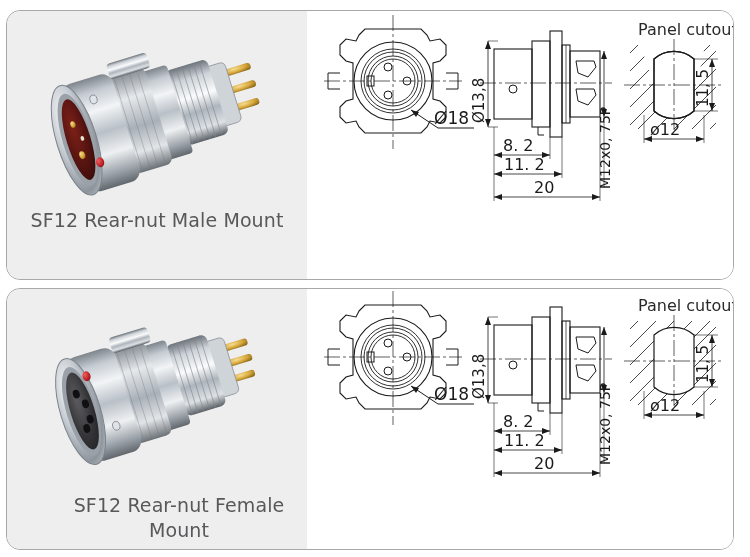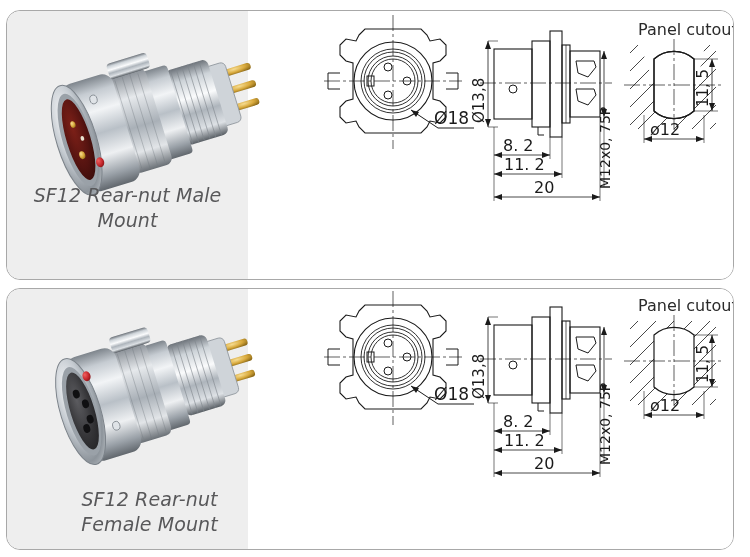--- a/index.html
+++ b/index.html
@@ -19,38 +19,37 @@
     border-radius:14px;
     background:#ffffff;
     box-sizing:border-box;
     overflow:hidden;
   }
   .card.row1{top:10px;height:270px;}
   .card.row2{top:288px;height:262px;}
 
   .photo-pane{
     position:absolute;left:0;top:0;
-    width:241px;height:100%;
+    width:300px;height:100%;
     background:#eeeeee;
     box-sizing:border-box;
-    font-style:italic;
   }
   .card.row1 .photo-pane{border-radius:13px 0 0 13px;}
   .card.row2 .photo-pane{border-radius:13px 0 0 13px;}
 
   .caption{
     position:absolute;left:0;right:0;
     text-align:center;
     color:#58585a;
     font-size:19px;
     line-height:25px;
     letter-spacing:.1px;
   }
   .card.row1 .caption{bottom:46px;}
-  .card.row2 .caption{bottom:12px;padding-left:44px;}
+  .card.row2 .caption{bottom:6px;padding-left:44px;}
   .caption .sub{display:block;font-size:19px;}
 
   .drawing-pane{
     position:absolute;left:305px;top:0;right:0;bottom:0;
     background:#ffffff;
   }
   .drawing-pane svg{display:block;}
 
   
   .conn{position:absolute;}

